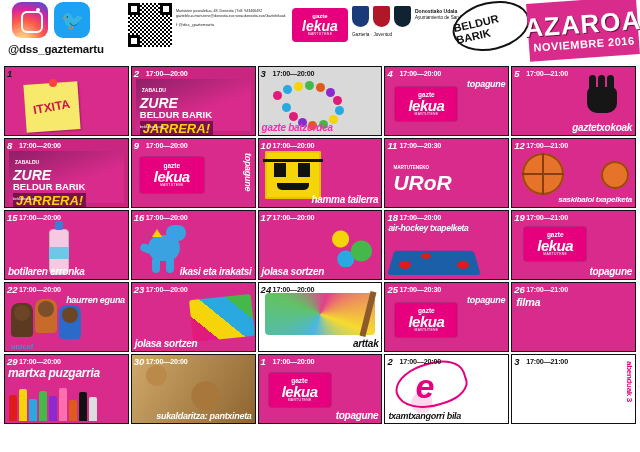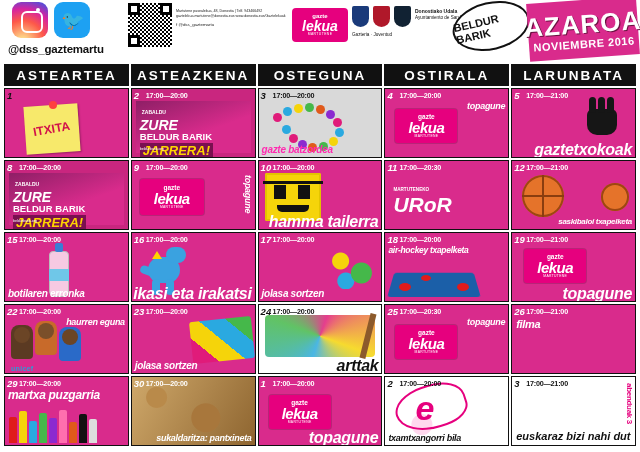--- a/index.html
+++ b/index.html
@@ -111,21 +111,21 @@
   }
   .time {
     position:absolute; left:14px; top:2px; font-size:7.2px; font-weight:bold;
     color:#111; z-index:6; letter-spacing:-0.2px;
   }
   .label {
     position:absolute; z-index:7; font-weight:bold; line-height:10px;
     font-style:italic; letter-spacing:-0.3px;text-align:center;
   }
   .lbl-bl { left:3px; bottom:2px; font-size:10px; }
-  .lbl-br { right:3px; bottom:2px; font-size:16px; text-align:right; }
+  .lbl-br { right:3px; bottom:2px; font-size:10px; text-align:right; }
   .lbl-tr { right:3px; top:12px; font-size:9px; text-align:right; }
 
   
   .bg-pink  { background:#d92b8c; }
   .bg-pink2 { background:#c9267f; }
   .bg-white { background:#ffffff; }
   .bg-grey  { background:#d9d9d9; }
 
   .w-white { color:#fff; }
   .w-black { color:#111; }
@@ -298,27 +298,20 @@
     <div class="beldur">BELDUR BARIK</div>
 
     <div class="azaroa">
       <div class="big">AZAROA</div>
       <div class="small">NOVIEMBRE 2016</div>
     </div>
   </div>
 
   <div class="cal">
 
-    <div class="dow">
-      <div>ASTEARTEA</div>
-      <div>ASTEAZKENA</div>
-      <div>OSTEGUNA</div>
-      <div>OSTIRALA</div>
-      <div>LARUNBATA</div>
-    </div>
 
     <div class="grid">
 
       <div class="cell bg-pink">
         <div class="num">1</div>
         <div class="pin"></div>
         <div class="postit">
           <span>ITXITA</span>
         </div>
       </div>
@@ -582,18 +575,17 @@
         <div class="num">2</div>
         <div class="time">17:00—20:00</div>
         <div class="label lbl-bl w-black" style="font-size:9px;">txamtxangorri bila</div>
       </div>
 
       <div class="cell">
         <div class="eusk-wrap"></div>
         <div class="num">3</div>
         <div class="time">17:00—21:00</div>
         <div class="eusk-side">abenduak 3</div>
-        <div class="eusk-main">euskaraz bizi nahi dut</div>
       </div>
 
     </div>
   </div>
 </div>
 
 </body></html>

